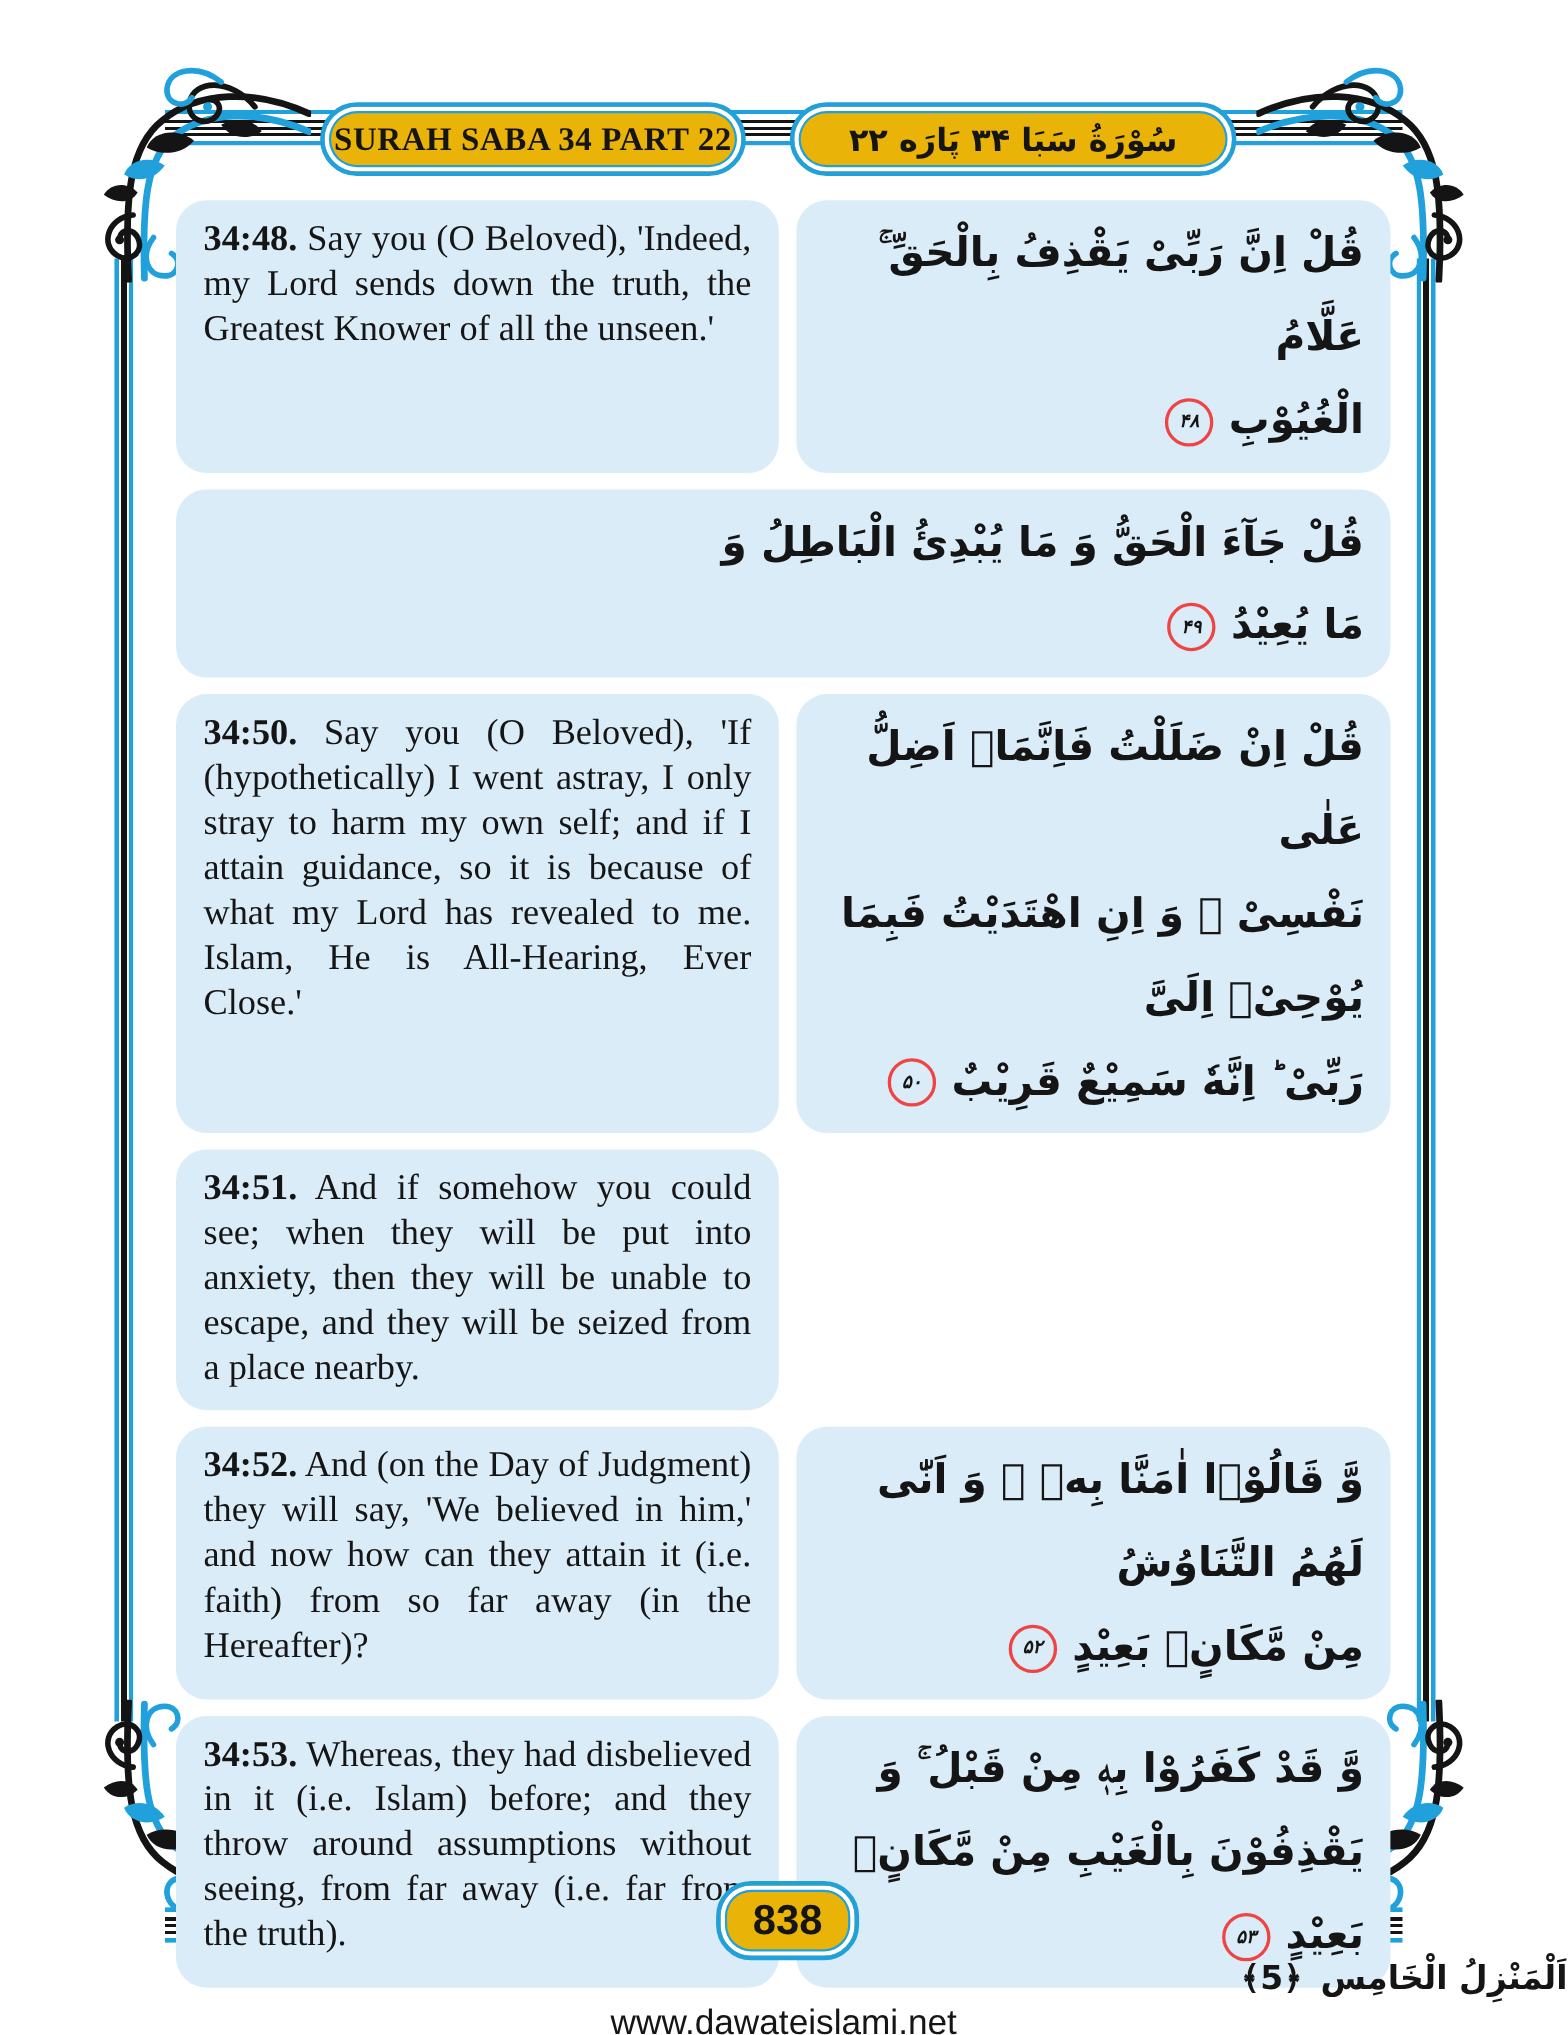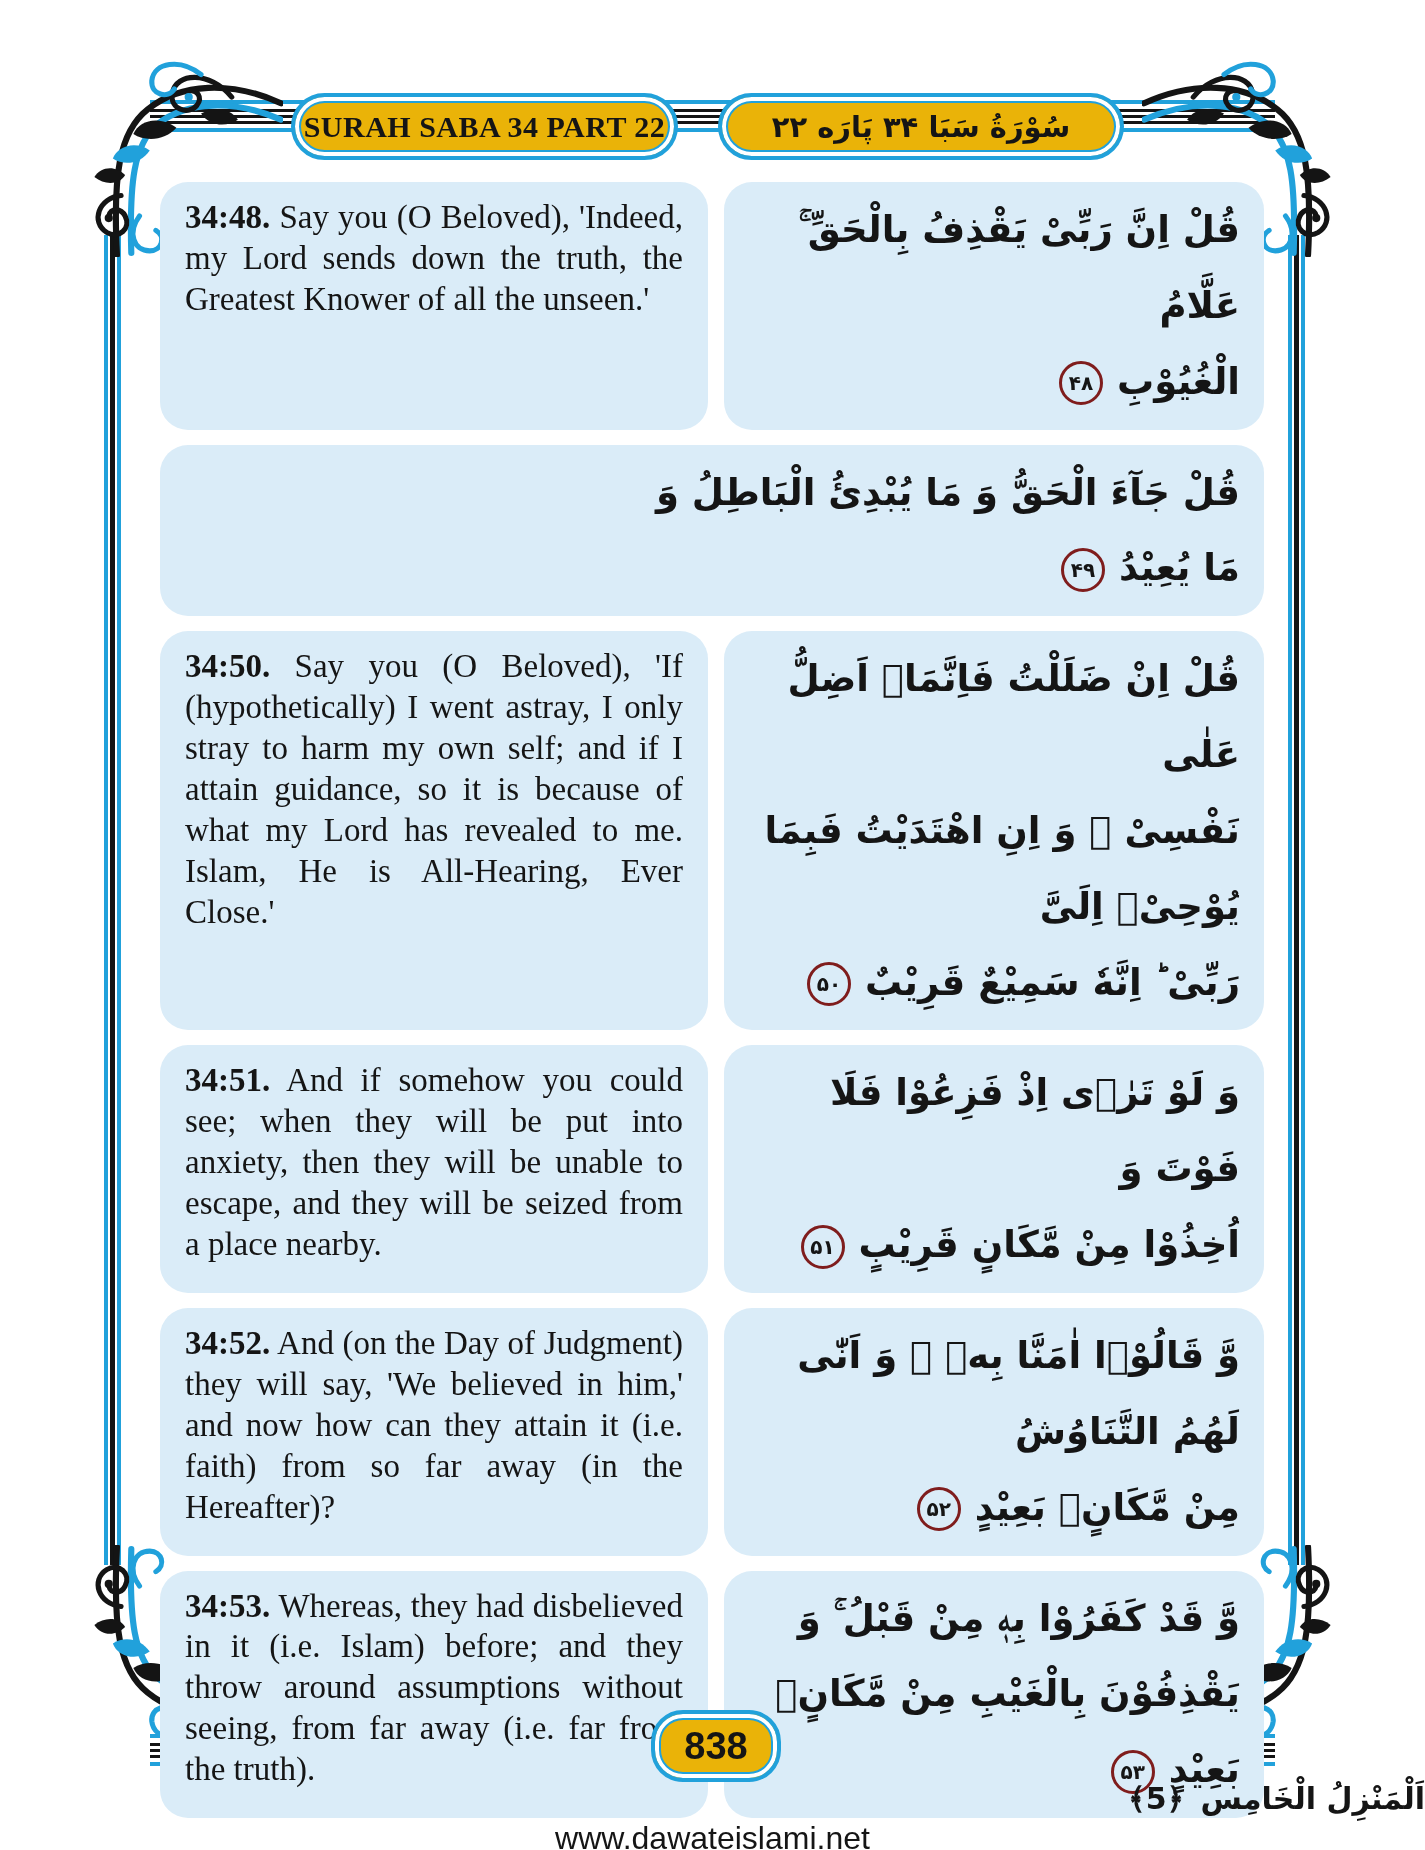--- a/index.html
+++ b/index.html
@@ -78,23 +78,23 @@
   .ar-text{
     width:100%;
     direction:rtl;unicode-bidi:embed;
     white-space:pre-line;
     font-family:"DejaVu Sans", sans-serif;
     font-weight:bold;font-size:37px;line-height:2.05;
   }
   .ayah-badge{
     display:inline-flex;align-items:center;justify-content:center;
     width:44px;height:44px;box-sizing:border-box;
-    border:3px solid #7f1d1d;border-radius:50%;
-    font-size:20px;line-height:1;font-weight:bold;
-    margin:0 14px 0 2px;vertical-align:middle;background:var(--panel);
+    border:3px solid #ef4444;border-radius:50%;
+    font-size:17px;line-height:1;font-weight:bold;
+    margin:0 14px 0 2px;vertical-align:middle;background:var(--panel);font-style:italic;
   }
   
   .manzil{
     position:absolute;left:0;right:0;top:1782px;
     text-align:right;direction:rtl;
     font-family:"DejaVu Sans", sans-serif;font-weight:bold;font-size:30px;line-height:1.1;
   }
   .manzil-num{margin-right:6px;}
   .site{
     position:absolute;left:0;right:0;top:1822px;
@@ -183,24 +183,20 @@
 نَفْسِیْ ۚ وَ اِنِ اهْتَدَیْتُ فَبِمَا یُوْحِیْۤ اِلَیَّ
 رَبِّیْ ؕ اِنَّهٗ سَمِیْعٌ قَرِیْبٌ</span><span class="ayah-badge">۵۰</span></div>
       </div>
     </div>
 
     <div class="verse-row">
       <div class="en-block">
         <span class="vref">34:51.</span>
         <span>And if somehow you could see; when they will be put into anxiety, then they will be unable to escape, and they will be seized from a place nearby.</span>
       </div>
-      <div class="ar-block">
-        <div class="ar-text"><span>وَ لَوْ تَرٰۤی اِذْ فَزِعُوْا فَلَا فَوْتَ وَ
-اُخِذُوْا مِنْ مَّکَانٍ قَرِیْبٍ</span><span class="ayah-badge">۵۱</span></div>
-      </div>
     </div>
 
     <div class="verse-row">
       <div class="en-block">
         <span class="vref">34:52.</span>
         <span>And (on the Day of Judgment) they will say, 'We believed in him,' and now how can they attain it (i.e. faith) from so far away (in the Hereafter)?</span>
       </div>
       <div class="ar-block">
         <div class="ar-text"><span>وَّ قَالُوْۤا اٰمَنَّا بِهٖ ۚ وَ اَنّٰی لَهُمُ التَّنَاوُشُ
 مِنْ مَّکَانٍۭ بَعِیْدٍ</span><span class="ayah-badge">۵۲</span></div>

